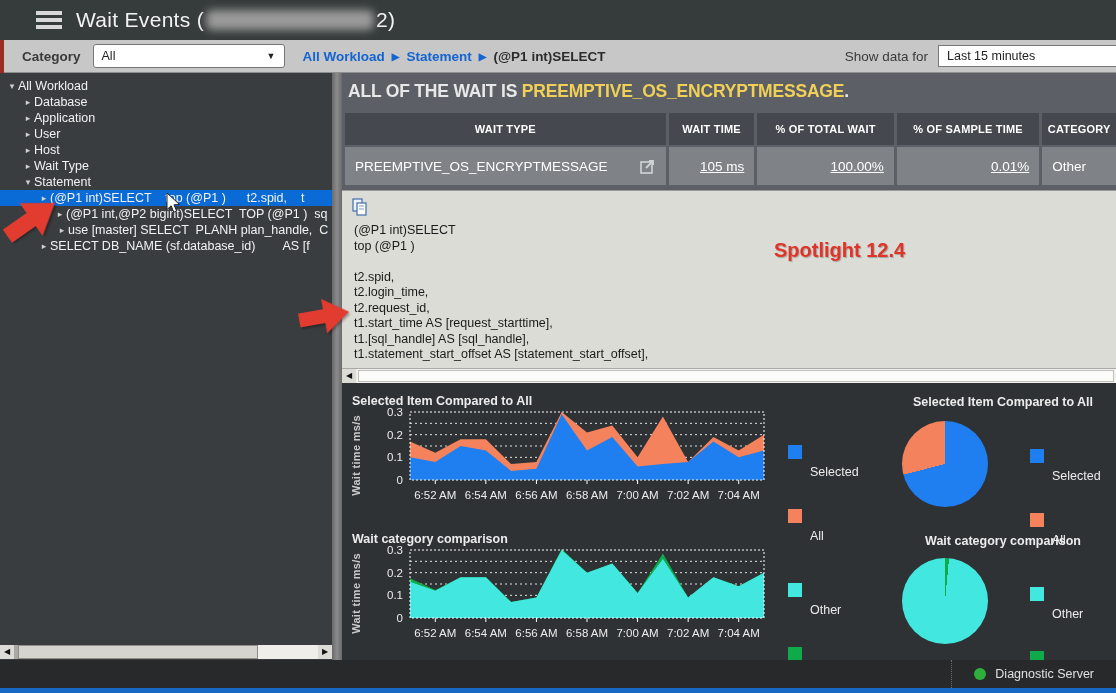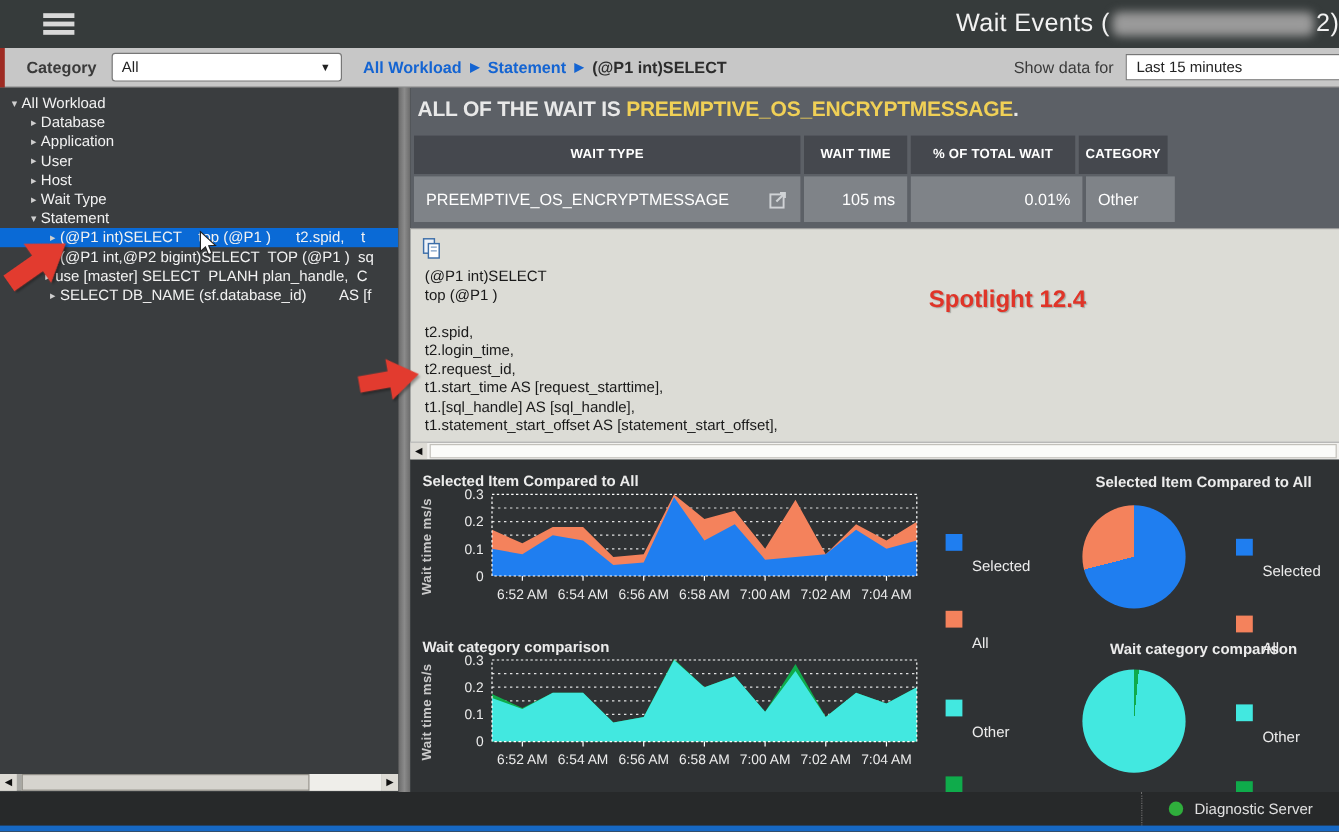--- a/index.html
+++ b/index.html
@@ -1,20 +1,20 @@
 <!DOCTYPE html>
 <html><head>
 <meta charset="utf-8">
 <style>
   * { margin:0; padding:0; box-sizing:border-box; }
   html,body { width:1116px; height:693px; overflow:hidden; }
   body { font-family:"Liberation Sans", sans-serif; background:#2f3234; position:relative; }
 
   
-  .titlebar { position:absolute; left:0; top:0; width:1116px; height:40px; background:#363b3b; display:flex; align-items:center;justify-content:space-between; }
+  .titlebar { position:absolute; left:0; top:0; width:1116px; height:40px; background:#363b3b; display:flex; align-items:center; }
   .hamburger { width:26px; height:18px; margin-left:36px; display:flex; flex-direction:column; justify-content:space-between; cursor:pointer; }
   .hamburger span { display:block; height:4px; background:#d8d8d8; }
   .win-title { color:#f2f2f2; font-size:21px; margin-left:14px; font-weight:400; letter-spacing:.3px; display:flex; align-items:center; }
   .blurbox { display:inline-block; width:168px; height:20px; margin:0 2px; background:#9a9a9a; border-radius:6px; filter:blur(4px); }
 
   
   .toolbar { position:absolute; left:0; top:40px; width:1116px; height:33px; background:#c7c7c7; border-bottom:1px solid #8f8f8f; display:flex; align-items:center; }
   .toolbar-redstrip { position:absolute; left:0; top:0; width:4px; height:33px; background:#9e2b23; }
   .cat-label { font-weight:bold; color:#3a3a3a; font-size:13.5px; margin-left:22px; }
   .dropdown { background:#fff; border:1px solid #777; border-radius:3px; height:24px; display:flex; align-items:center; justify-content:space-between; padding:0 8px; font-size:12.5px; color:#222; cursor:pointer; }
@@ -48,21 +48,21 @@
 
   
   .wait-table { position:absolute; left:3px; top:40px; width:771px; }
   .wt-row { display:flex; }
   .wt-row > div { margin-right:3px; }
   .wt-hdr > div { background:#45484e; color:#fff; font-size:11px; font-weight:bold; height:32px; display:flex; align-items:center; justify-content:center; letter-spacing:.2px; }
   .wt-data { margin-top:2px; }
   .wt-data > div { background:#7f8388; color:#fff; font-size:13.5px; height:38px; display:flex; align-items:center; padding:0 10px; }
   .c1 { width:322px; } .c2 { width:86px; } .c3 { width:137px; } .c4 { width:143px; } .c5 { width:74px; margin-right:0 !important; }
   .wt-data .c1 { justify-content:space-between; }
-  .wt-data .num { justify-content:flex-end; }
+  .wt-data .num { justify-content:flex-end;text-decoration:underline; }
   .ext-icon { width:17px; height:17px; cursor:pointer; opacity:.9; }
 
   
   .sql-panel { position:absolute; left:0px; top:117px; width:774px; height:193px; background:#dcdcd6; border-top:1px solid #9a9a9a; overflow:hidden; }
   .copy-icon { position:absolute; left:9px; top:7px; width:18px; height:18px; cursor:pointer; }
   .sql-text { position:absolute; left:12px; top:32px; font-size:12.5px; color:#1a1a1a; line-height:15.5px; white-space:pre; }
   .watermark { position:absolute; left:432px; top:48px; color:#e03428; font-size:20px; font-weight:bold; text-shadow:1px 1px 1px rgba(0,0,0,.25); }
   .sql-hscroll { position:absolute; left:0; bottom:0; width:774px; height:15px; background:#f2f1ee; border-top:1px solid #aaa; display:flex; }
   .sql-hthumb { flex:1; background:#fbfbf9; border:1px solid #c2c0ba; margin:1px 2px; cursor:grab; }
 
@@ -126,22 +126,22 @@
 <div class="tree-panel">
   <div class="tree" id="tree">
       <div class="tree-row" style="padding-left: 6px;"><span class="arr">▾</span><span>All Workload</span></div>
       <div class="tree-row" style="padding-left: 22px;"><span class="arr">▸</span><span>Database</span></div>
       <div class="tree-row" style="padding-left: 22px;"><span class="arr">▸</span><span>Application</span></div>
       <div class="tree-row" style="padding-left: 22px;"><span class="arr">▸</span><span>User</span></div>
       <div class="tree-row" style="padding-left: 22px;"><span class="arr">▸</span><span>Host</span></div>
       <div class="tree-row" style="padding-left: 22px;"><span class="arr">▸</span><span>Wait Type</span></div>
       <div class="tree-row" style="padding-left: 22px;"><span class="arr">▾</span><span>Statement</span></div>
       <div class="tree-row sel" style="padding-left: 38px;"><span class="arr">▸</span><span>(@P1 int)SELECT    top (@P1 )      t2.spid,    t</span></div>
-      <div class="tree-row" style="padding-left: 38px;"><span class="arr">▸</span><span>(@P1 int,@P2 bigint)SELECT  TOP (@P1 )  sq</span></div>
-      <div class="tree-row" style="padding-left: 34px;"><span class="arr">▸</span><span>use [master] SELECT  PLANH plan_handle,  C</span></div>
+      <div class="tree-row" style="padding-left: 54px;"><span class="arr">▸</span><span>(@P1 int,@P2 bigint)SELECT  TOP (@P1 )  sq</span></div>
+      <div class="tree-row" style="padding-left: 56px;"><span class="arr">▸</span><span>use [master] SELECT  PLANH plan_handle,  C</span></div>
       <div class="tree-row" style="padding-left: 38px;"><span class="arr">▸</span><span>SELECT DB_NAME (sf.database_id)        AS [f</span></div>
     </div>
   <div class="tree-hscroll">
     <div class="scroll-btn">◀</div>
     <div class="tree-hthumb"></div>
     <div class="tree-htrack-rest"></div>
     <div class="scroll-btn">▶</div>
   </div>
 </div>
 <div class="splitter"></div>
@@ -150,32 +150,34 @@
 
   <div class="headline">
     <span>ALL OF THE WAIT IS </span><span class="hl">PREEMPTIVE_OS_ENCRYPTMESSAGE</span><span>.</span>
   </div>
 
   <div class="wait-table">
     <div class="wt-row wt-hdr" id="wt-hdr">
         <div class="c1">WAIT TYPE</div>
         <div class="c2">WAIT TIME</div>
         <div class="c3">% OF TOTAL WAIT</div>
+        <div class="c4">% OF SAMPLE TIME</div>
         <div class="c5">CATEGORY</div>
       </div>
     <div class="wt-row wt-data" id="wt-data">
         <div class="c1">
           <span>PREEMPTIVE_OS_ENCRYPTMESSAGE</span>
           <svg class="ext-icon" viewBox="0 0 17 17">
             <rect x="2" y="4" width="11" height="11" fill="none" stroke="#d9dcdf" stroke-width="1.6"></rect>
             <line x1="7" y1="10" x2="14" y2="3" stroke="#d9dcdf" stroke-width="1.8"></line>
             <polyline points="10,3 14,3 14,7" fill="none" stroke="#d9dcdf" stroke-width="1.8"></polyline>
           </svg>
         </div>
         <div class="c2 num">105 ms</div>
+        <div class="c3 num">100.00%</div>
         <div class="c4 num">0.01%</div>
         <div class="c5">Other</div>
       </div>
   </div>
 
   <div class="sql-panel">
     <svg class="copy-icon" viewBox="0 0 18 18">
       <rect x="2" y="1" width="9" height="12" fill="#eef2f8" stroke="#3c6ea8" stroke-width="1.2"></rect>
       <rect x="6" y="5" width="9" height="12" fill="#ffffff" stroke="#3c6ea8" stroke-width="1.2"></rect>
       <line x1="8" y1="8" x2="13" y2="8" stroke="#7a9cc4" stroke-width="1"></line>

